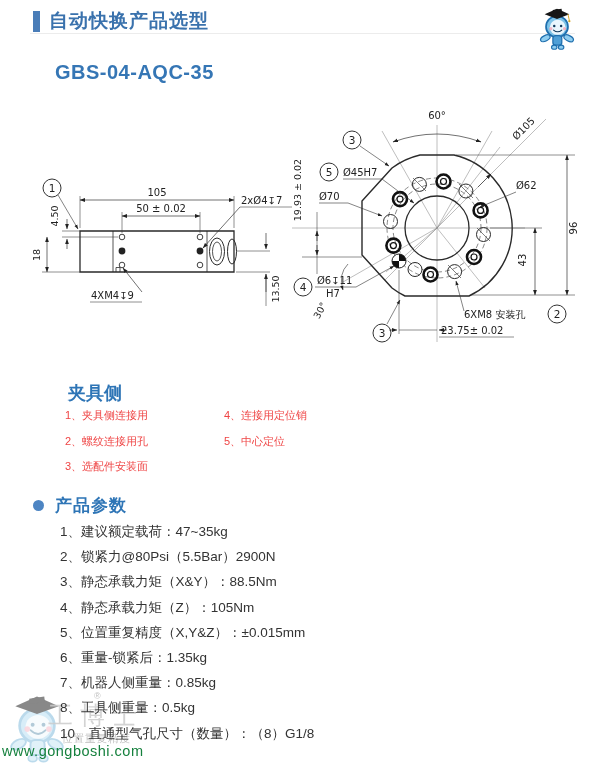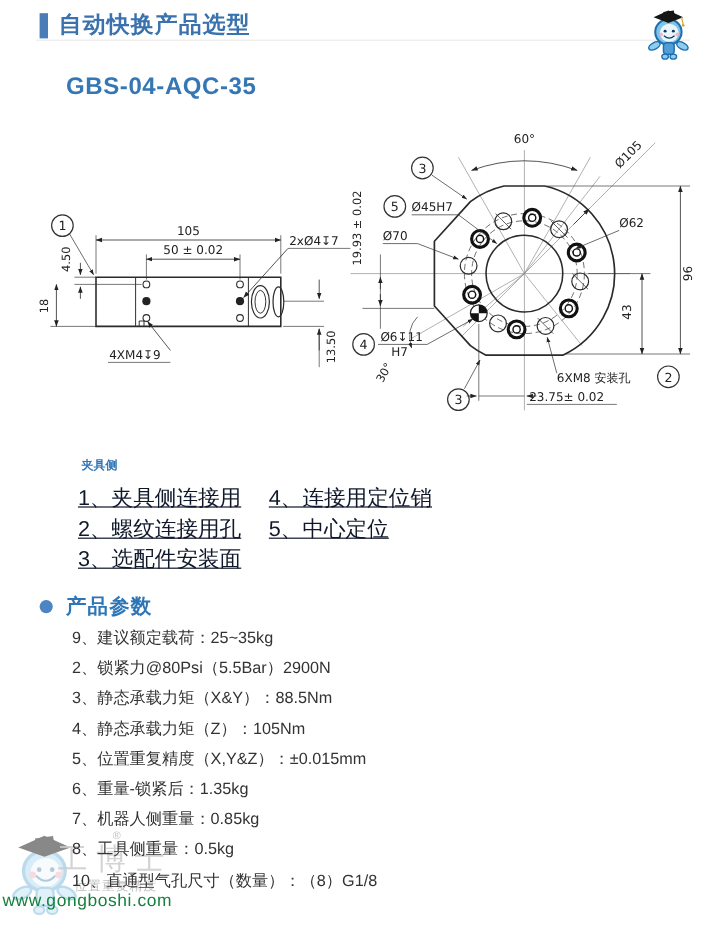--- a/index.html
+++ b/index.html
@@ -12,22 +12,22 @@
   .mascot-tr{position:absolute;left:536px;top:4px;width:42px;height:48px;}
   
   .model{position:absolute;left:55px;top:61px;font-size:20px;font-weight:bold;color:#3576b5;letter-spacing:0.5px;}
   
   .drawing{position:absolute;left:30px;top:100px;width:575px;height:265px;}
   .drawing svg{display:block;}
   .dtext{font-family:"DejaVu Sans","Liberation Sans",sans-serif;font-size:10px;fill:#222;}
   .dtext-s{font-family:"DejaVu Sans","Liberation Sans",sans-serif;font-size:9.5px;fill:#222;}
   .btext{font-family:"DejaVu Sans","Liberation Sans",sans-serif;font-size:10.5px;fill:#222;}
   
-  .legend-title{position:absolute;left:68px;top:381px;font-size:10px;font-weight:bold;color:#2e75b6;}
-  .legend-col{position:absolute;top:403px;margin:0;padding:0;list-style:none;font-size:18px;color:#0f172a;text-decoration:underline;}
+  .legend-title{position:absolute;left:68px;top:381px;font-size:18px;font-weight:bold;color:#2e75b6;}
+  .legend-col{position:absolute;top:403px;margin:0;padding:0;list-style:none;font-size:11px;color:#ef4444;}
   .legend-col li{height:25.5px;line-height:25.5px;}
   .legend-col.c1{left:65px;}
   .legend-col.c2{left:224px;}
   
   .params-head{position:absolute;left:33px;top:494px;height:22px;display:flex;align-items:center;}
   .params-bullet{width:11px;height:11px;border-radius:50%;background:#4d85c3;margin-right:11px;}
   .params-title{font-size:17px;font-weight:bold;color:#2e75b6;letter-spacing:1px;}
   .params-list{position:absolute;left:60px;top:519px;margin:0;padding:0;list-style:none;
                font-size:13.5px;color:#333;z-index:2;}
   .params-list li{height:25.2px;line-height:25.2px;}
@@ -259,21 +259,21 @@
   <ul class="legend-col c2">
     <li>4、连接用定位销</li>
     <li>5、中心定位</li>
   </ul>
 
   <div class="params-head">
     <span class="params-bullet"></span>
     <span class="params-title">产品参数</span>
   </div>
   <ul class="params-list">
-    <li>9、建议额定载荷：25~35kg</li>
+    <li>1、建议额定载荷：47~35kg</li>
     <li>2、锁紧力@80Psi（5.5Bar）2900N</li>
     <li>3、静态承载力矩（X&amp;Y）：88.5Nm</li>
     <li>4、静态承载力矩（Z）：105Nm</li>
     <li>5、位置重复精度（X,Y&amp;Z）：±0.015mm</li>
     <li>6、重量-锁紧后：1.35kg</li>
     <li>7、机器人侧重量：0.85kg</li>
     <li>8、工具侧重量：0.5kg</li>
     <li>10、直通型气孔尺寸（数量）：（8）G1/8</li>
   </ul>
 

